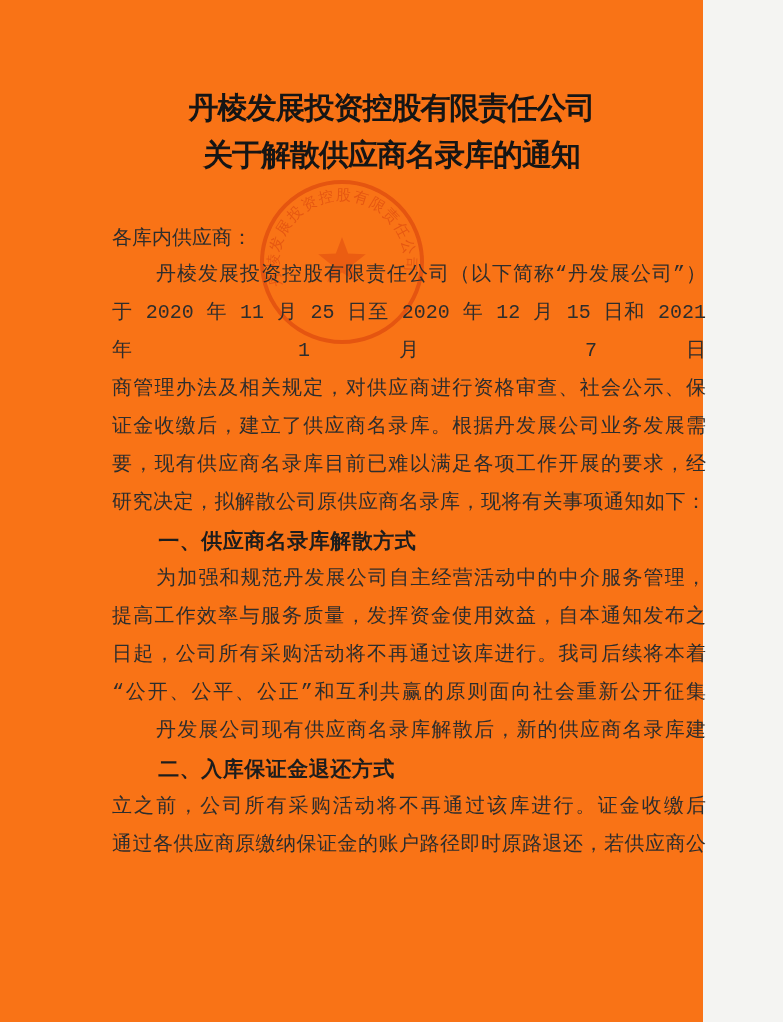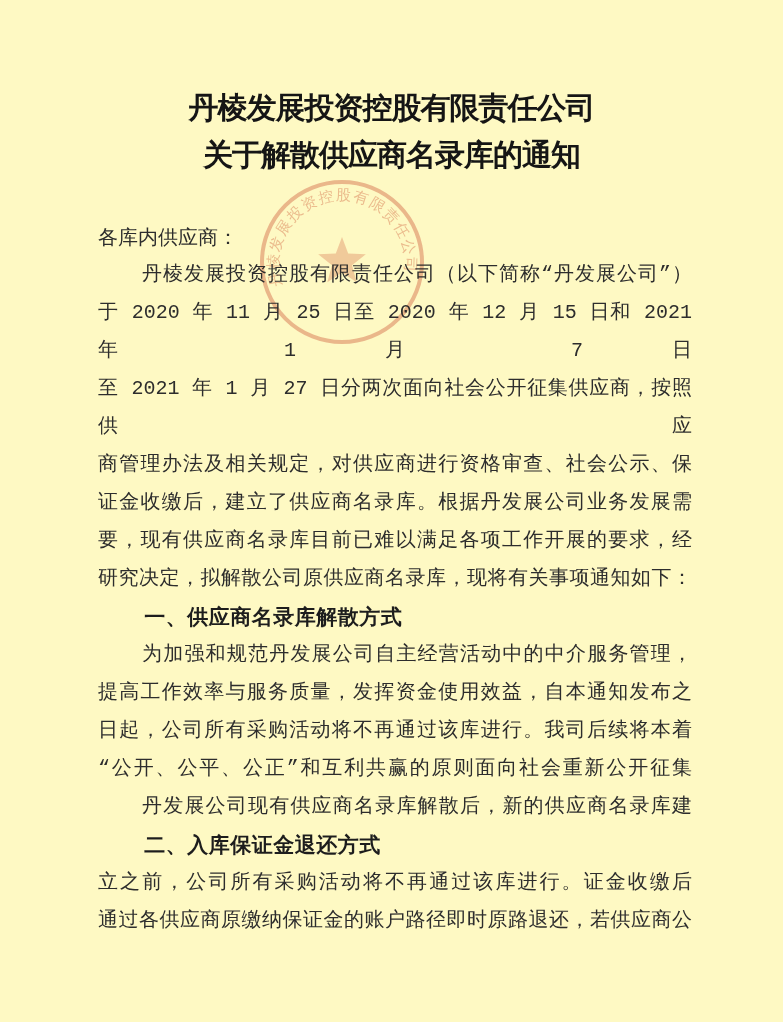--- a/index.html
+++ b/index.html
@@ -4,38 +4,38 @@
 <style>
   html,body{margin:0;padding:0;}
   body{
     width:783px;height:1022px;
     background:#f4f4f2;
     font-family:"Liberation Serif", serif;
     overflow:hidden;
   }
   .page{
     position:relative;
-    width:783px;height:1022px;
-    background:#fef9c3;
+    width:703px;height:1022px;
+    background:#f97316;
     color:#2d2d2d;
   }
   .doc-title{
     position:absolute;
     left:0;top:84px;width:783px;
     text-align:center;
     font-family:"Liberation Serif", serif;
     font-weight:700;
     font-size:30px;
     line-height:47px;
     letter-spacing:-1px;
     color:#151515;
   }
   .body-text{
     position:absolute;
-    left:98px;top:218px;width:594px;
+    left:112px;top:218px;width:594px;
     font-size:20px;
     line-height:38px;
     color:#2d2d2d;
   }
   .ln{
     width:594px;
     white-space:nowrap;
   }
   .jl{
     white-space:normal;
@@ -80,21 +80,20 @@
     <text font-size="15" letter-spacing="1.5" font-family="Liberation Serif, serif" fill="rgba(213,115,98,0.5)">
       <textPath href="#sealArc" startOffset="2">丹棱发展投资控股有限责任公司</textPath>
     </text>
   </svg>
 
   <div class="body-text">
     <div class="ln">各库内供应商：</div>
 
     <div class="ln jl ind">丹棱发展投资控股有限责任公司（以下简称“丹发展公司”）</div>
     <div class="ln jl">于 2020 年 11 月 25 日至 2020 年 12 月 15 日和 2021 年 1 月 7 日</div>
-    <div class="ln jl">至 2021 年 1 月 27 日分两次面向社会公开征集供应商，按照供应</div>
     <div class="ln jl">商管理办法及相关规定，对供应商进行资格审查、社会公示、保</div>
     <div class="ln jl">证金收缴后，建立了供应商名录库。根据丹发展公司业务发展需</div>
     <div class="ln jl">要，现有供应商名录库目前已难以满足各项工作开展的要求，经</div>
     <div class="ln jl">研究决定，拟解散公司原供应商名录库，现将有关事项通知如下：</div>
 
     <div class="ln hd ind">一、供应商名录库解散方式</div>
 
     <div class="ln jl ind">为加强和规范丹发展公司自主经营活动中的中介服务管理，</div>
     <div class="ln jl">提高工作效率与服务质量，发挥资金使用效益，自本通知发布之</div>
     <div class="ln jl">日起，公司所有采购活动将不再通过该库进行。我司后续将本着</div>

